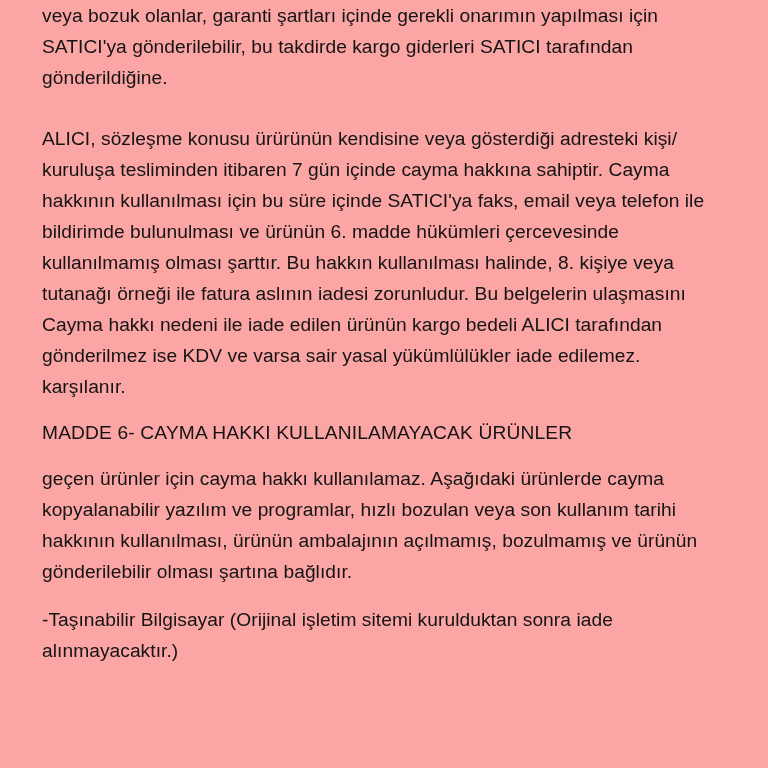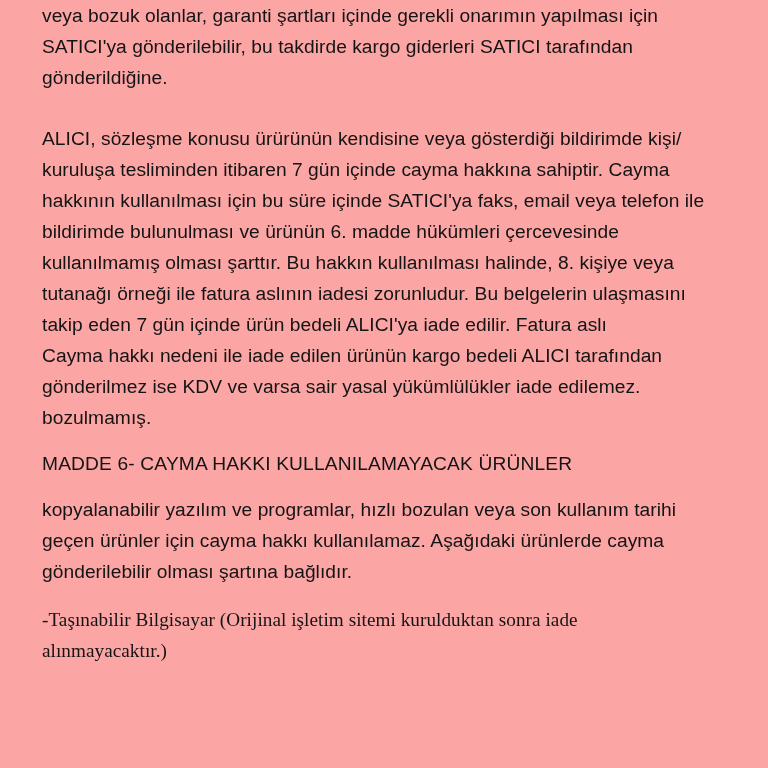--- a/index.html
+++ b/index.html
@@ -53,21 +53,20 @@
     font-size: 19.2px;
     line-height: 31px;
     letter-spacing: 0.15px;
     color: #141414;
   }
   .gap-head  { height: 15px; }
   .gap-list  { height: 17px; }
 
   .list .line {
     line-height: 31px;
-    font-family: Liberation Serif, serif;
   }
 
   
   .doc-body {
     text-rendering: optimizeLegibility;
   }
 </style>
 </head>
 <body style="background: rgb(255, 255, 255);">
 
@@ -75,39 +74,39 @@
   <div class="doc-body" id="doc-body">
 
   <div class="block paragraph">
         <span class="line">veya bozuk olanlar, garanti şartları içinde gerekli onarımın yapılması için</span>
         <span class="line">SATICI'ya gönderilebilir, bu takdirde kargo giderleri SATICI tarafından</span>
         <span class="line">gönderildiğine.</span>
       </div>
       <div class="gap gap-head"></div>
       <div class="gap gap-head"></div>
       <div class="block paragraph">
-        <span class="line">ALICI, sözleşme konusu ürürünün kendisine veya gösterdiği bildirimde kişi/</span>
+        <span class="line">ALICI, sözleşme konusu ürürünün kendisine veya gösterdiği adresteki kişi/</span>
         <span class="line">kuruluşa tesliminden itibaren 7 gün içinde cayma hakkına sahiptir. Cayma</span>
         <span class="line">hakkının kullanılması için bu süre içinde SATICI'ya faks, email veya telefon ile</span>
         <span class="line">bildirimde bulunulması ve ürünün 6. madde hükümleri çercevesinde</span>
         <span class="line">kullanılmamış olması şarttır. Bu hakkın kullanılması halinde, 8. kişiye veya</span>
         <span class="line">tutanağı örneği ile fatura aslının iadesi zorunludur. Bu belgelerin ulaşmasını</span>
-        <span class="line">takip eden 7 gün içinde ürün bedeli ALICI'ya iade edilir. Fatura aslı</span>
         <span class="line">Cayma hakkı nedeni ile iade edilen ürünün kargo bedeli ALICI tarafından</span>
         <span class="line">gönderilmez ise KDV ve varsa sair yasal yükümlülükler iade edilemez.</span>
-        <span class="line">bozulmamış.</span>
+        <span class="line">karşılanır.</span>
       </div>
       <div class="gap gap-head"></div>
       <div class="block heading">
         <span class="line">MADDE 6- CAYMA HAKKI KULLANILAMAYACAK ÜRÜNLER</span>
       </div>
       <div class="gap gap-head"></div>
       <div class="block paragraph">
+        <span class="line">geçen ürünler için cayma hakkı kullanılamaz. Aşağıdaki ürünlerde cayma</span>
         <span class="line">kopyalanabilir yazılım ve programlar, hızlı bozulan veya son kullanım tarihi</span>
-        <span class="line">geçen ürünler için cayma hakkı kullanılamaz. Aşağıdaki ürünlerde cayma</span>
+        <span class="line">hakkının kullanılması, ürünün ambalajının açılmamış, bozulmamış ve ürünün</span>
         <span class="line">gönderilebilir olması şartına bağlıdır.</span>
       </div>
       <div class="gap gap-list"></div>
       <div class="block list">
         <span class="line">-Taşınabilir Bilgisayar (Orijinal işletim sitemi kurulduktan sonra iade</span>
         <span class="line">alınmayacaktır.)</span>
       </div>
     </div>
 </div>
 

